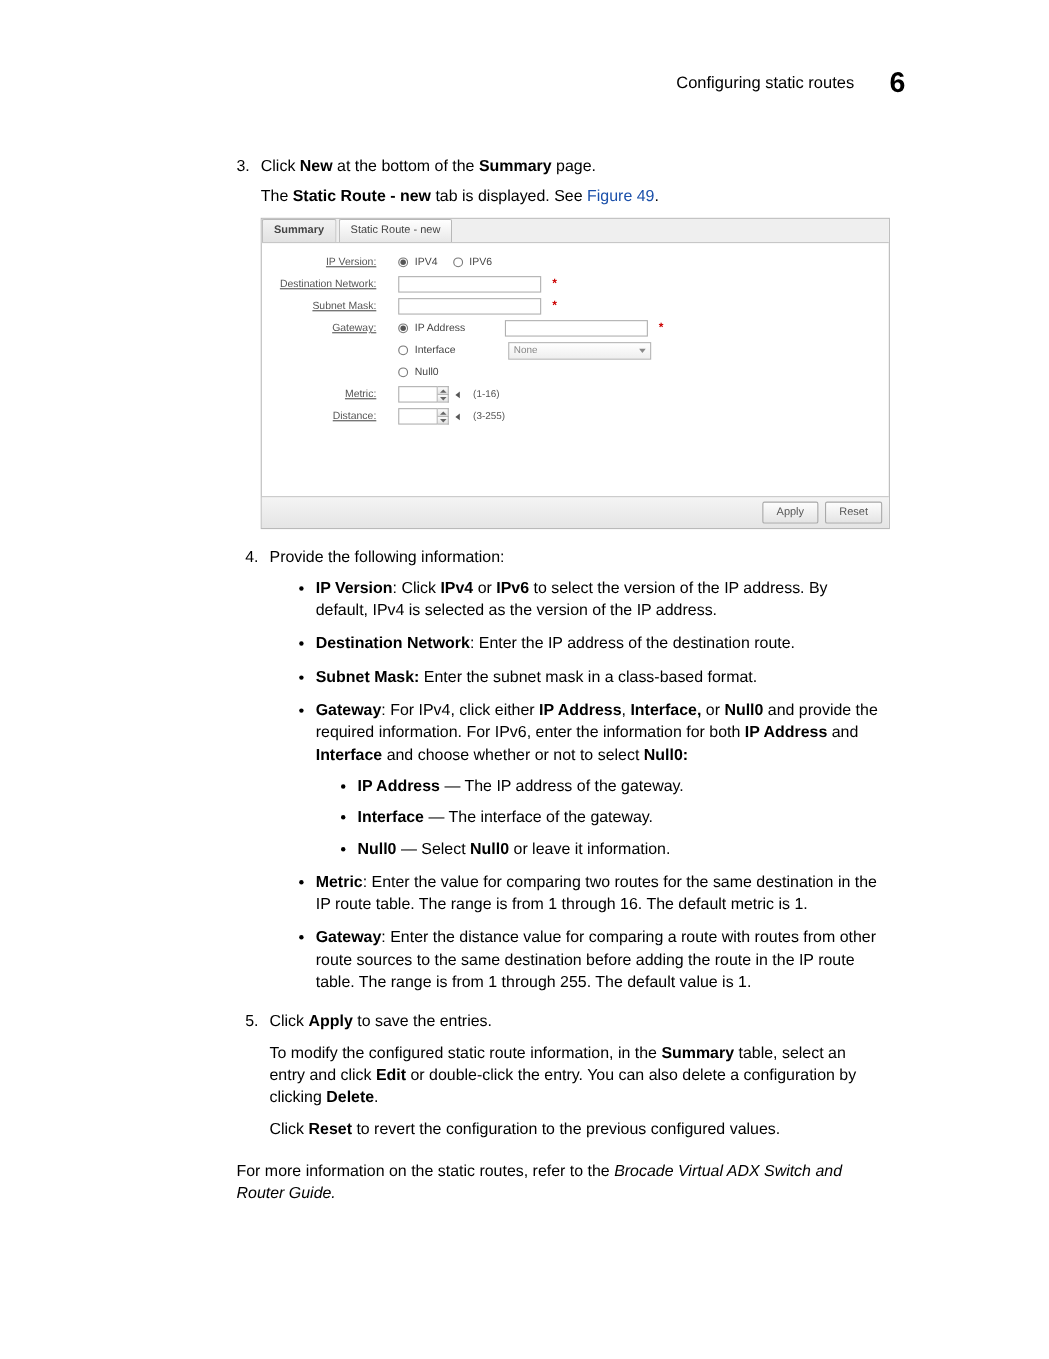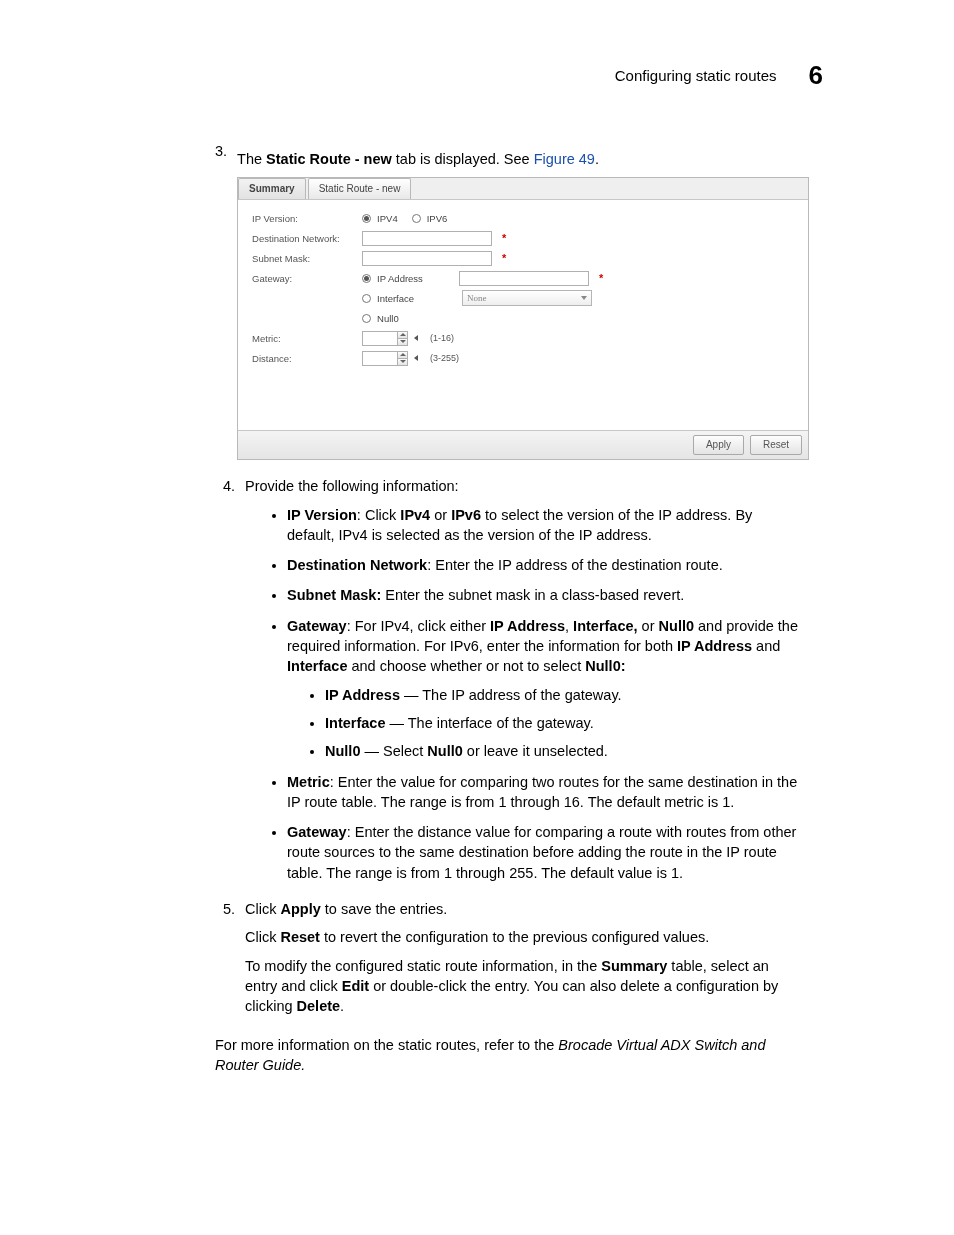--- a/index.html
+++ b/index.html
@@ -15,29 +15,29 @@
   .figcap { font-size: 13.5px; margin-top: 14px; margin-bottom: 6px; }
   .figcap .figlabel { font-weight: 700; margin-right: 18px; }
 
   
   .shot { border: 1px solid #b9b9b9; width: 572px; font-family: Arial, Helvetica, sans-serif; font-size: 10px; color: #444; background: #fff; margin-bottom: 10px; }
   .shot-tabs { display: flex; background: #efefef; border-bottom: 1px solid #c7c7c7; }
   .shot-tab { padding: 3px 10px; border: 1px solid #b8b8b8; border-bottom: none; background: linear-gradient(#fff,#e8e8e8); margin-right: 2px; border-radius: 2px 2px 0 0; font-size: 10px; }
   .shot-tab.inactive { background: linear-gradient(#f2f2f2,#e2e2e2); font-weight: 600; }
   .shot-body { padding: 10px 14px 60px 14px; }
   .frow { display: flex; align-items: center; margin-bottom: 4px; min-height: 16px; }
-  .flabel { width: 110px; text-align: left; padding-right: 6px; font-size: 9.5px; color: #555; }
+  .flabel { width: 110px; text-align: right; padding-right: 20px; font-size: 9.5px; color: #555; text-decoration: underline; }
   .fctls { display: flex; align-items: center; gap: 6px; }
   .radio { width: 9px; height: 9px; border: 1px solid #777; border-radius: 50%; display: inline-flex; align-items: center; justify-content: center; background: #fff; }
   .radio.sel::after { content: ""; width: 5px; height: 5px; border-radius: 50%; background: #555; }
   .rlabel { font-size: 9.5px; margin-right: 8px; }
   .tinput { height: 15px; border: 1px solid #b0b0b0; background: #fff; }
   .w130 { width: 130px; }
   .req { color: #c00; font-weight: 700; font-size: 11px; margin-left: 4px; }
-  .sel-box { height: 16px; width: 130px; border: 1px solid #b5b5b5; background: linear-gradient(#fff,#eee); display: flex; align-items: center; justify-content: space-between; padding: 0 4px; font-size: 9px; color: #888; font-family: Liberation Serif, serif; }
+  .sel-box { height: 16px; width: 130px; border: 1px solid #b5b5b5; background: linear-gradient(#fff,#eee); display: flex; align-items: center; justify-content: space-between; padding: 0 4px; font-size: 9px; color: #888; }
   .sel-car { width: 0; height: 0; border-left: 3px solid transparent; border-right: 3px solid transparent; border-top: 4px solid #888; border-left-width:3px; border-right-width:3px; border-left-color:transparent; border-right-color:transparent; margin-left: auto; }
   .spinbox { display: inline-flex; align-items: stretch; }
   .spin-input { width: 36px; height: 15px; border: 1px solid #b0b0b0; background: #fff; }
   .spin-btns { width: 10px; display: flex; flex-direction: column; }
   .spin-btn { flex: 1; border: 1px solid #b0b0b0; border-left: none; background: linear-gradient(#fcfcfc,#e4e4e4); display: flex; align-items: center; justify-content: center; }
   .spin-btn:first-child { border-bottom: none; }
   .spin-caret-up { width:0; height:0; border-left:3px solid transparent; border-right:3px solid transparent; border-bottom:3px solid #666; }
   .spin-caret-dn { width:0; height:0; border-left:3px solid transparent; border-right:3px solid transparent; border-top:3px solid #666; }
   .range-note { font-size: 9px; color: #555; display: inline-flex; align-items: center; gap: 12px; }
   .note-caret { width:0;height:0;border-top:3px solid transparent;border-bottom:3px solid transparent;border-right:4px solid #555; }
@@ -59,20 +59,23 @@
   <div class="header-row">
     <span class="header-title">Configuring static routes</span>
     <span class="header-num">6</span>
   </div>
 
   <div class="content">
 
     <div style="display:flex; gap:10px; margin-bottom:6px;">
       <div style="width:20px; text-align:right;">3.</div>
       <div style="flex:1;">
+        <div>
+          <span>Click </span><span class="bold">New</span><span> at the bottom of the </span><span class="bold">Summary</span><span> page.</span>
+        </div>
         <div class="para">
           <span>The </span><span class="bold">Static Route - new</span><span> tab is displayed. See </span><span class="xref">Figure 49</span><span>.</span>
         </div>
 
 
         <div class="shot">
           <div class="shot-tabs">
             <div class="shot-tab inactive">Summary</div>
             <div class="shot-tab">Static Route - new</div>
           </div>
@@ -191,51 +194,51 @@
       <div style="flex:1;">
         <div>Provide the following information:</div>
         <ul class="bullets">
           <li>
             <span class="bold">IP Version</span><span>: Click </span><span class="bold">IPv4</span><span> or </span><span class="bold">IPv6</span><span> to select the version of the IP address. By default, IPv4 is selected as the version of the IP address.</span>
           </li>
           <li>
             <span class="bold">Destination Network</span><span>: Enter the IP address of the destination route.</span>
           </li>
           <li>
-            <span class="bold">Subnet Mask:</span><span> Enter the subnet mask in a class-based revert.</span>
+            <span class="bold">Subnet Mask:</span><span> Enter the subnet mask in a class-based format.</span>
           </li>
           <li>
             <span class="bold">Gateway</span><span>: For IPv4, click either </span><span class="bold">IP Address</span><span>, </span><span class="bold">Interface,</span><span> or </span><span class="bold">Null0</span><span> and provide the required information. For IPv6, enter the information for both </span><span class="bold">IP Address</span><span> and </span><span class="bold">Interface</span><span> and choose whether or not to select </span><span class="bold">Null0:</span>
             <ul class="sub">
               <li><span class="bold">IP Address</span><span> — The IP address of the gateway.</span></li>
               <li><span class="bold">Interface</span><span> — The interface of the gateway.</span></li>
-              <li><span class="bold">Null0</span><span> — Select </span><span class="bold">Null0</span><span> or leave it unselected.</span></li>
+              <li><span class="bold">Null0</span><span> — Select </span><span class="bold">Null0</span><span> or leave it information.</span></li>
             </ul>
           </li>
           <li>
             <span class="bold">Metric</span><span>: Enter the value for comparing two routes for the same destination in the IP route table. The range is from 1 through 16. The default metric is 1.</span>
           </li>
           <li>
             <span class="bold">Gateway</span><span>: Enter the distance value for comparing a route with routes from other route sources to the same destination before adding the route in the IP route table. The range is from 1 through 255. The default value is 1.</span>
           </li>
         </ul>
       </div>
     </div>
 
     <div style="display:flex; gap:10px;">
       <div style="width:20px; text-align:right;">5.</div>
       <div style="flex:1;">
         <div>
           <span>Click </span><span class="bold">Apply</span><span> to save the entries.</span>
         </div>
         <div class="para">
+          <span>To modify the configured static route information, in the </span><span class="bold">Summary</span><span> table, select an entry and click </span><span class="bold">Edit</span><span> or double-click the entry. You can also delete a configuration by clicking </span><span class="bold">Delete</span><span>.</span>
+        </div>
+        <div class="para">
           <span>Click </span><span class="bold">Reset</span><span> to revert the configuration to the previous configured values.</span>
-        </div>
-        <div class="para">
-          <span>To modify the configured static route information, in the </span><span class="bold">Summary</span><span> table, select an entry and click </span><span class="bold">Edit</span><span> or double-click the entry. You can also delete a configuration by clicking </span><span class="bold">Delete</span><span>.</span>
         </div>
       </div>
     </div>
 
   </div>
 
   <div class="outro">
     <span>For more information on the static routes, refer to the </span><span class="italic">Brocade Virtual ADX Switch and Router Guide.</span>
   </div>
 

